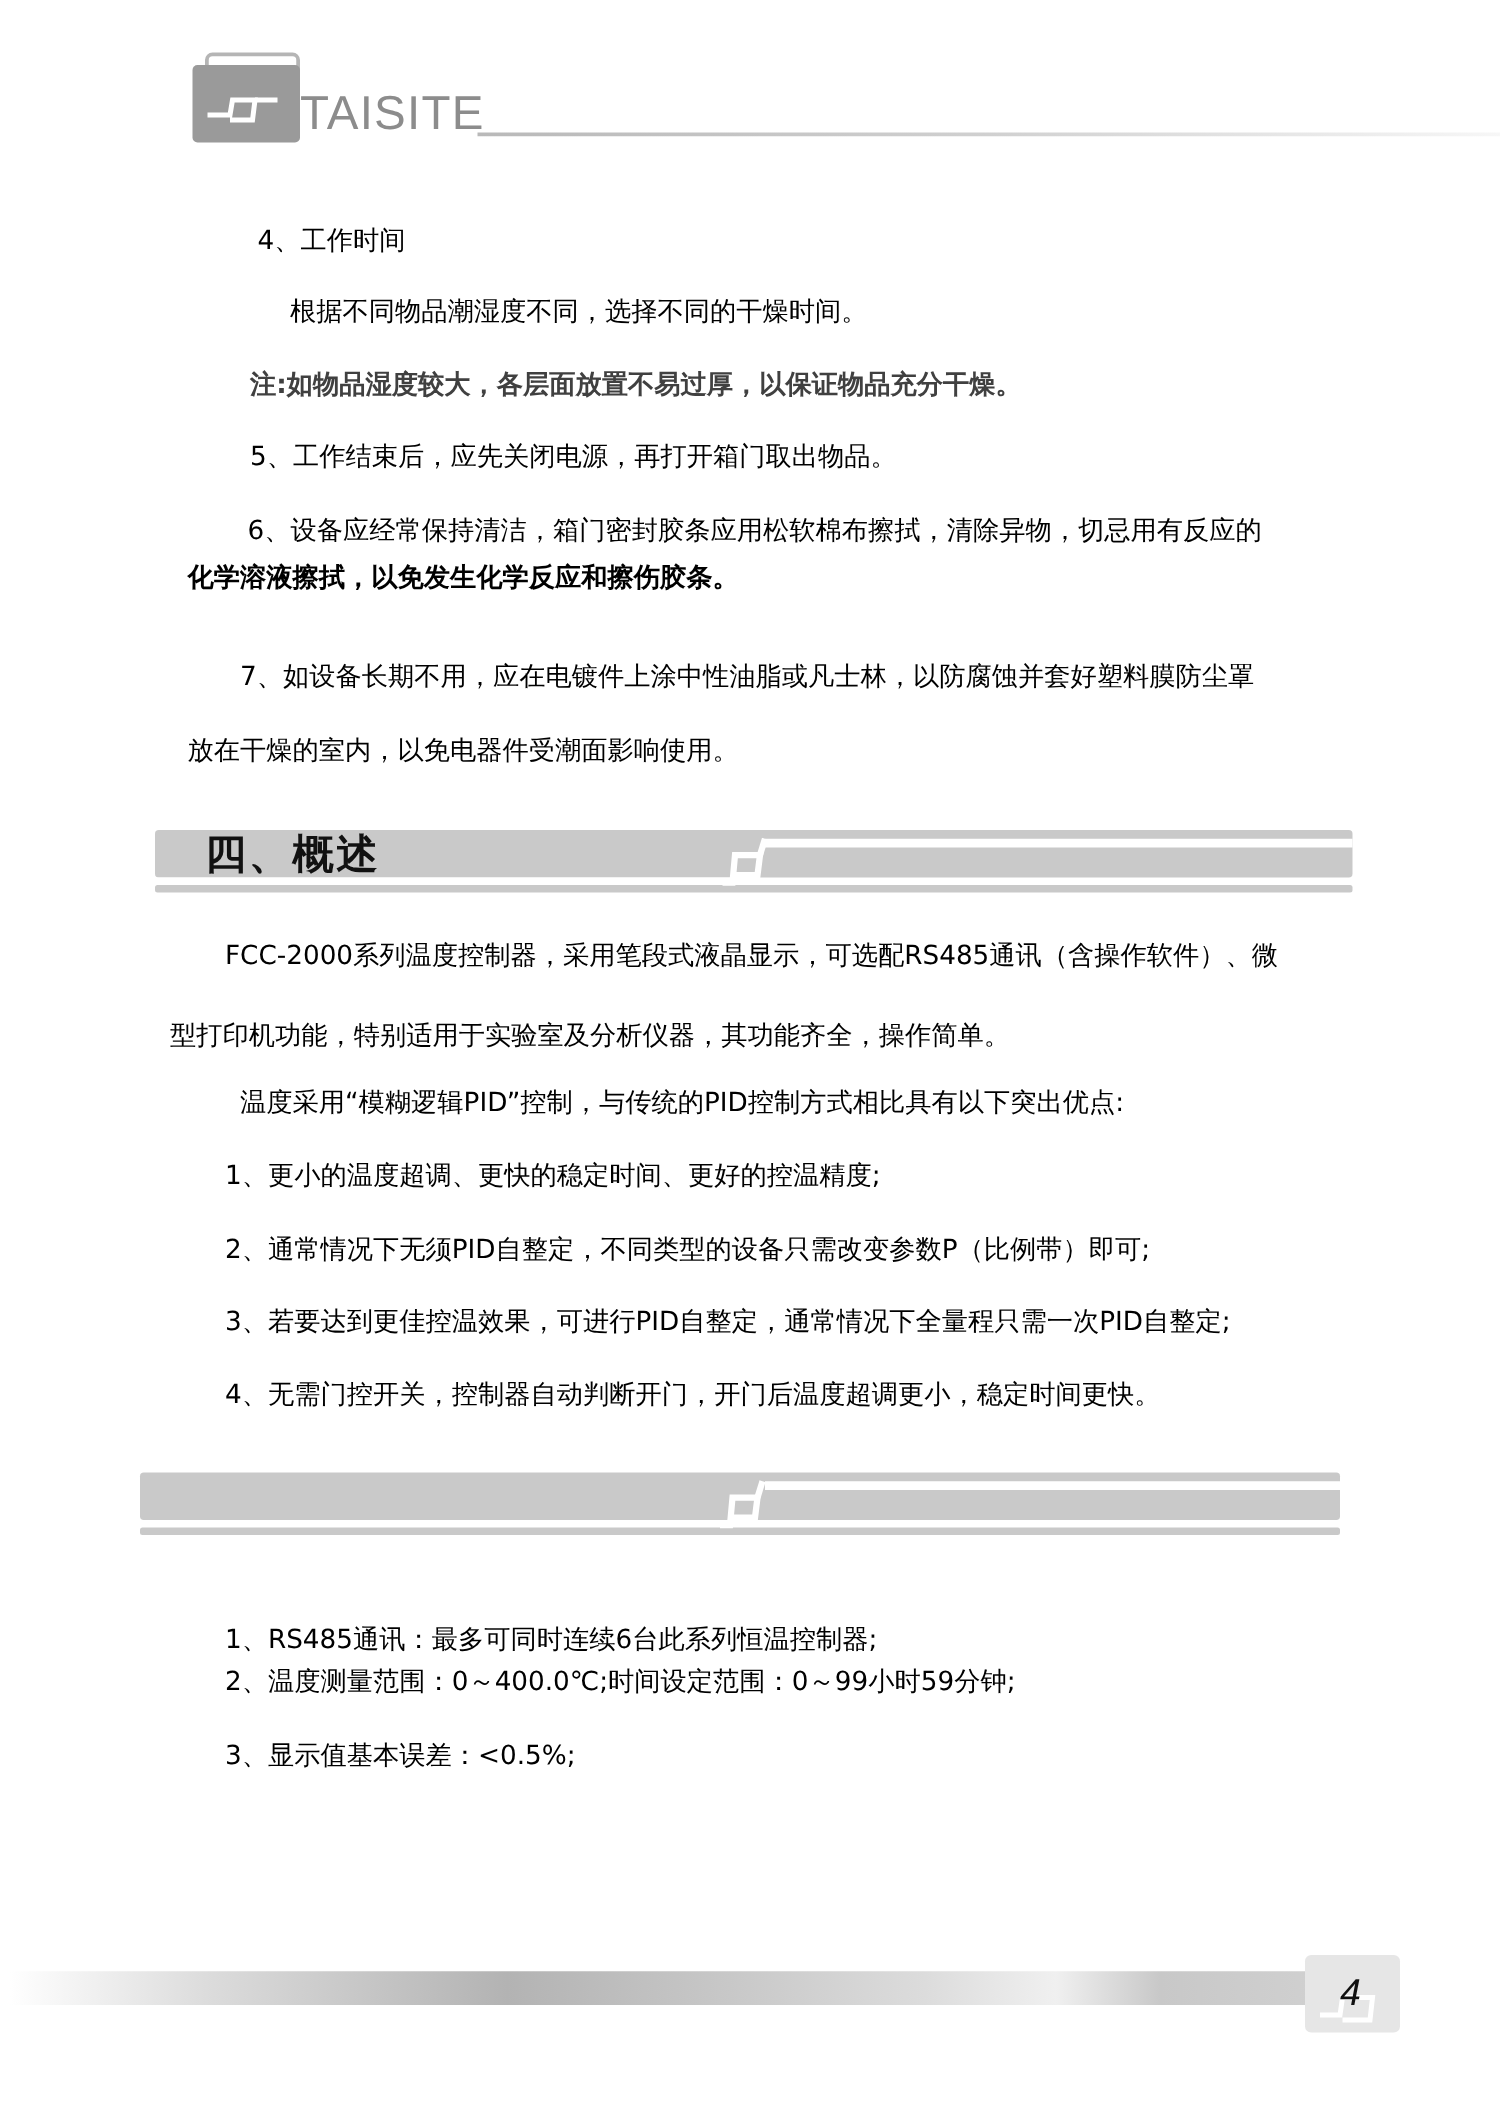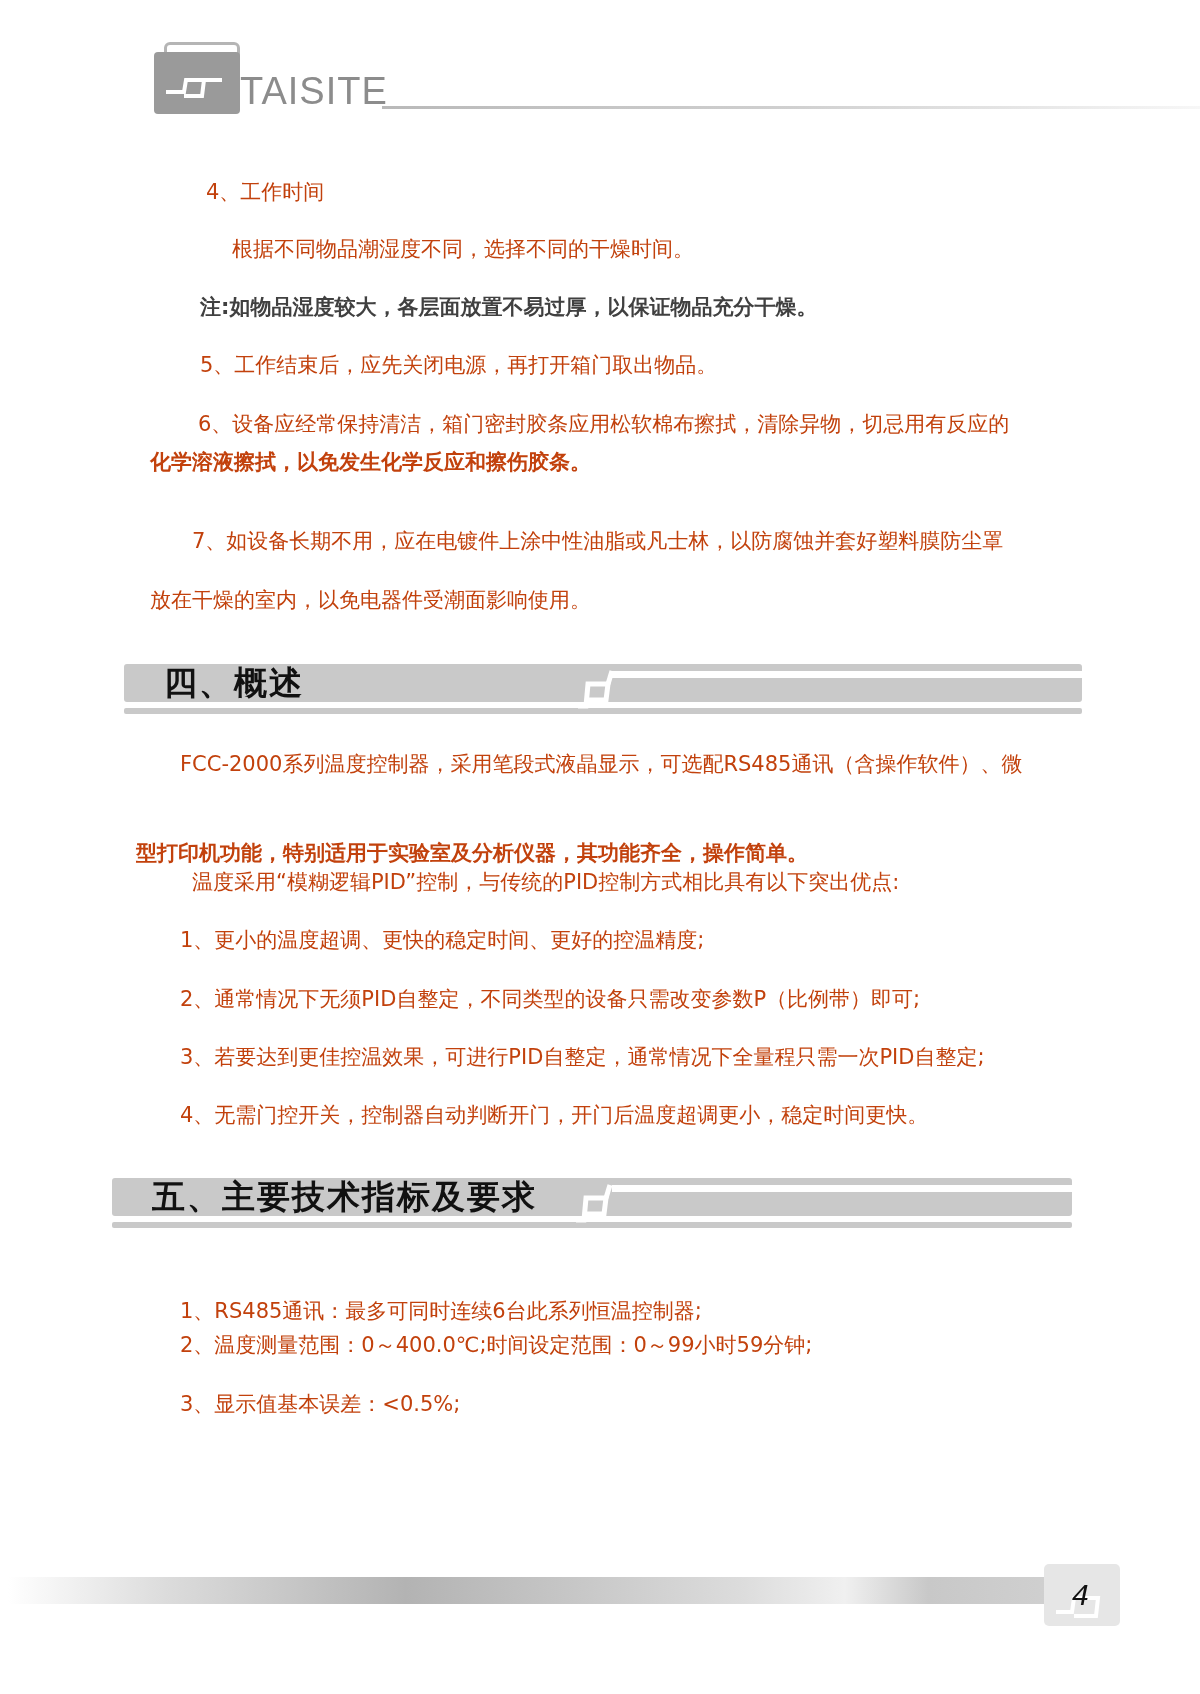--- a/index.html
+++ b/index.html
@@ -10,21 +10,21 @@
   .logo { position:absolute; left:154px; top:42px; width:90px; height:72px; }
   .logo .back { position:absolute; left:10px; top:0; width:76px; height:70px; border:3px solid #b5b5b5; border-radius:6px; box-sizing:border-box; background:#fff; }
   .logo .front { position:absolute; left:0; top:10px; width:86px; height:62px; background:#9a9a9a; border-radius:4px; }
   .logo .glyph { position:absolute; left:10px; top:32px; width:60px; height:28px; }
   .brand { position:absolute; left:240px; top:70px; font-size:38px; letter-spacing:1px; color:#8c8c8c;
            font-family:"Liberation Sans", sans-serif;text-align:right; }
   .header-line { position:absolute; left:382px; top:106px; width:820px; height:3px;
                  background:linear-gradient(to right,#b9b9b9 0%,#d0d0d0 50%,#f7f7f7 100%); }
 
   
-  .p { position:absolute; font-size:21px; white-space:nowrap; color:#c2410c; }
+  .p { position:absolute; font-size:21px; white-space:nowrap; color:#000000; }
   .bold { font-weight:bold; color:#404040; }
 
   
   .banner { position:absolute; height:50px; }
   .banner .bar-top { position:absolute; left:0; right:0; top:0; height:38px; background:#c9c9c9; border-radius:3px; }
   .banner .white-strip { position:absolute; top:38px; left:0; height:6px; background:#fff; }
   .banner .bar-bottom { position:absolute; left:0; right:0; top:44px; height:6px; background:#c9c9c9; border-radius:2px; }
   .banner .notch-strip { position:absolute; top:7px; height:7px; right:0; background:#fff; }
   .banner .title { position:absolute; left:40px; top:-3px; font-size:33px; font-weight:bold; color:#111;
                    font-family:"DejaVu Serif", serif; letter-spacing:2px; }
@@ -67,37 +67,36 @@
   <div class="notch-strip" style="left:488px;"></div>
   <div class="bar-bottom"></div>
   <svg class="deco" style="left:450px;" width="50" height="40" viewBox="0 0 50 40">
     <path d="M4 36 L12 36 L14 14 L34 14 L32 30 L12 30" fill="none" stroke="#fff" stroke-width="5"></path>
     <path d="M34 14 L38 1" stroke="#fff" stroke-width="5"></path>
   </svg>
   <div class="title">四、概述</div>
 </div>
 
 <div class="p" style="left:180px;top:750px;">FCC-2000系列温度控制器，采用笔段式液晶显示，可选配RS485通讯（含操作软件）、微</div>
-<div class="p" style="left:136px;top:839px;font-weight:bold;">型打印机功能，特别适用于实验室及分析仪器，其功能齐全，操作简单。</div>
+<div class="p" style="left:136px;top:814px;">型打印机功能，特别适用于实验室及分析仪器，其功能齐全，操作简单。</div>
 <div class="p" style="left:180px;top:868px;margin-left:12px;">温度采用“模糊逻辑PID”控制，与传统的PID控制方式相比具有以下突出优点:</div>
 <div class="p" style="left:180px;top:926px;">1、更小的温度超调、更快的稳定时间、更好的控温精度;</div>
 <div class="p" style="left:180px;top:985px;">2、通常情况下无须PID自整定，不同类型的设备只需改变参数P（比例带）即可;</div>
 <div class="p" style="left:180px;top:1043px;">3、若要达到更佳控温效果，可进行PID自整定，通常情况下全量程只需一次PID自整定;</div>
 <div class="p" style="left:180px;top:1101px;">4、无需门控开关，控制器自动判断开门，开门后温度超调更小，稳定时间更快。</div>
 
 <div class="banner" style="left:112px;top:1178px;width:960px;">
   <div class="bar-top"></div>
   <div class="white-strip" style="width:470px;"></div>
   <div class="notch-strip" style="left:500px;"></div>
   <div class="bar-bottom"></div>
   <svg class="deco" style="left:460px;" width="50" height="40" viewBox="0 0 50 40">
     <path d="M4 36 L12 36 L14 14 L34 14 L32 30 L12 30" fill="none" stroke="#fff" stroke-width="5"></path>
     <path d="M34 14 L38 1" stroke="#fff" stroke-width="5"></path>
   </svg>
-  <div class="title">五、主要技术指标及要求</div>
 </div>
 
 <div class="p" style="left:180px;top:1272px;margin-top:25px;">1、RS485通讯：最多可同时连续6台此系列恒温控制器;</div>
 <div class="p" style="left:180px;top:1331px;">2、温度测量范围：0～400.0℃;时间设定范围：0～99小时59分钟;</div>
 <div class="p" style="left:180px;top:1390px;">3、显示值基本误差：&lt;0.5%;</div>
 
 <div class="footer-bar"></div>
 <div class="footer-logo">
   <div class="blk"></div>
   <svg style="position:absolute;left:14px;top:30px;" width="60" height="30" viewBox="0 0 60 30">

